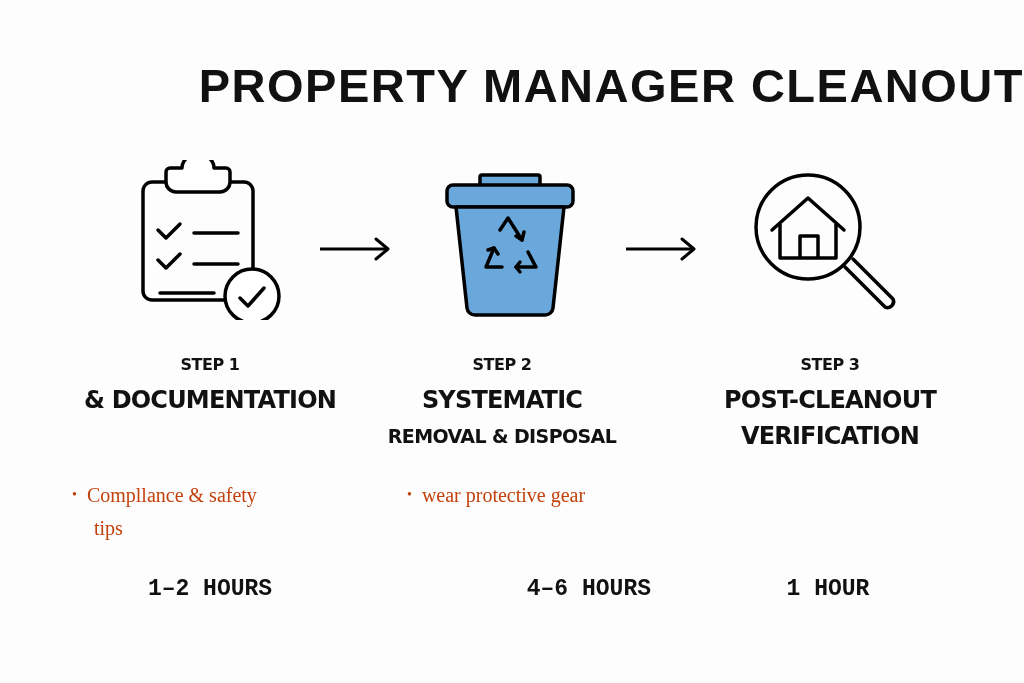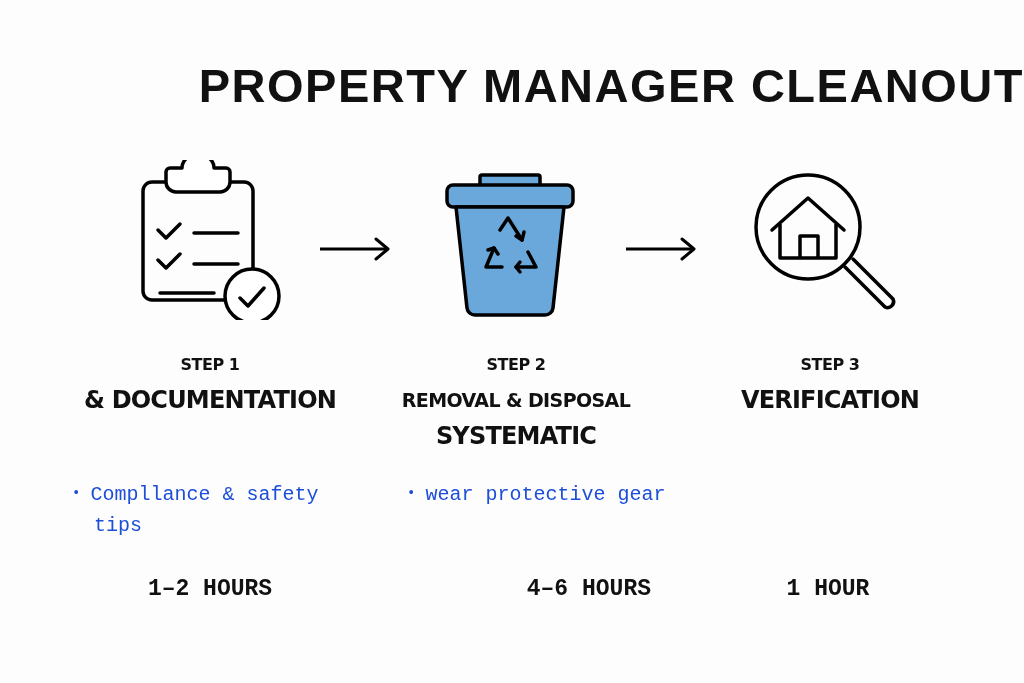--- a/index.html
+++ b/index.html
@@ -37,24 +37,24 @@
     .step-title {
       font-family: "DejaVu Sans", sans-serif;
       font-weight: bold;
       font-size: 24px;
       letter-spacing: -0.8px;
       line-height: 36px;
     }
     .step-title.small { font-size: 19px; letter-spacing: -0.6px; }
     .bullet {
       position: absolute;
-      font-family: Liberation Mono, monospace;
+      font-family: Liberation Serif, serif;
       font-size: 20px;
       line-height: 30px;
-      color: #1d4ed8;
+      color: #c2410c;
     }
     .bullet .dot { font-size: 14px; margin-right: 10px; position: relative; top: -3px; }
     .bullet .cont { display: block; padding-left: 22px; }
     .duration {
       position: absolute; top: 576px;
       font-family: Liberation Mono, monospace;
       font-weight: bold;
       font-size: 23px;
       text-align: center;
     }
@@ -111,27 +111,28 @@
 <div class="col" style="left:50px; width:320px;">
   <div class="step-label">STEP 1</div>
   <div class="step-title">&amp; DOCUMENTATION</div>
 </div>
 <div class="bullet" style="left:72px; top:480px;">
   <span class="dot">•</span><span>Compllance &amp; safety</span>
   <span class="cont">tips</span>
 </div>
 <div class="duration" style="left:80px; width:260px;">1–2 HOURS</div>
 
-<div class="col" style="left:366px; width:300px;text-align:center;">
+<div class="col" style="left:352px; width:300px;text-align:center;">
   <div class="step-label">STEP 2</div>
+  <div class="step-title">SYSTEMATIC</div>
   <div class="step-title small">REMOVAL &amp; DISPOSAL</div>
-  <div class="step-title">SYSTEMATIC</div>
 </div>
 <div class="bullet" style="left:407px; top:480px;">
   <span class="dot">•</span><span>wear protective gear</span>
 </div>
 <div class="duration" style="left:391px; width:260px;text-align:right;">4–6 HOURS</div>
 
 <div class="col" style="left:680px; width:300px;">
   <div class="step-label">STEP 3</div>
+  <div class="step-title">POST-CLEANOUT</div>
   <div class="step-title">VERIFICATION</div>
 </div>
 <div class="duration" style="left:698px; width:260px;">1 HOUR</div>
 
 </body></html>

